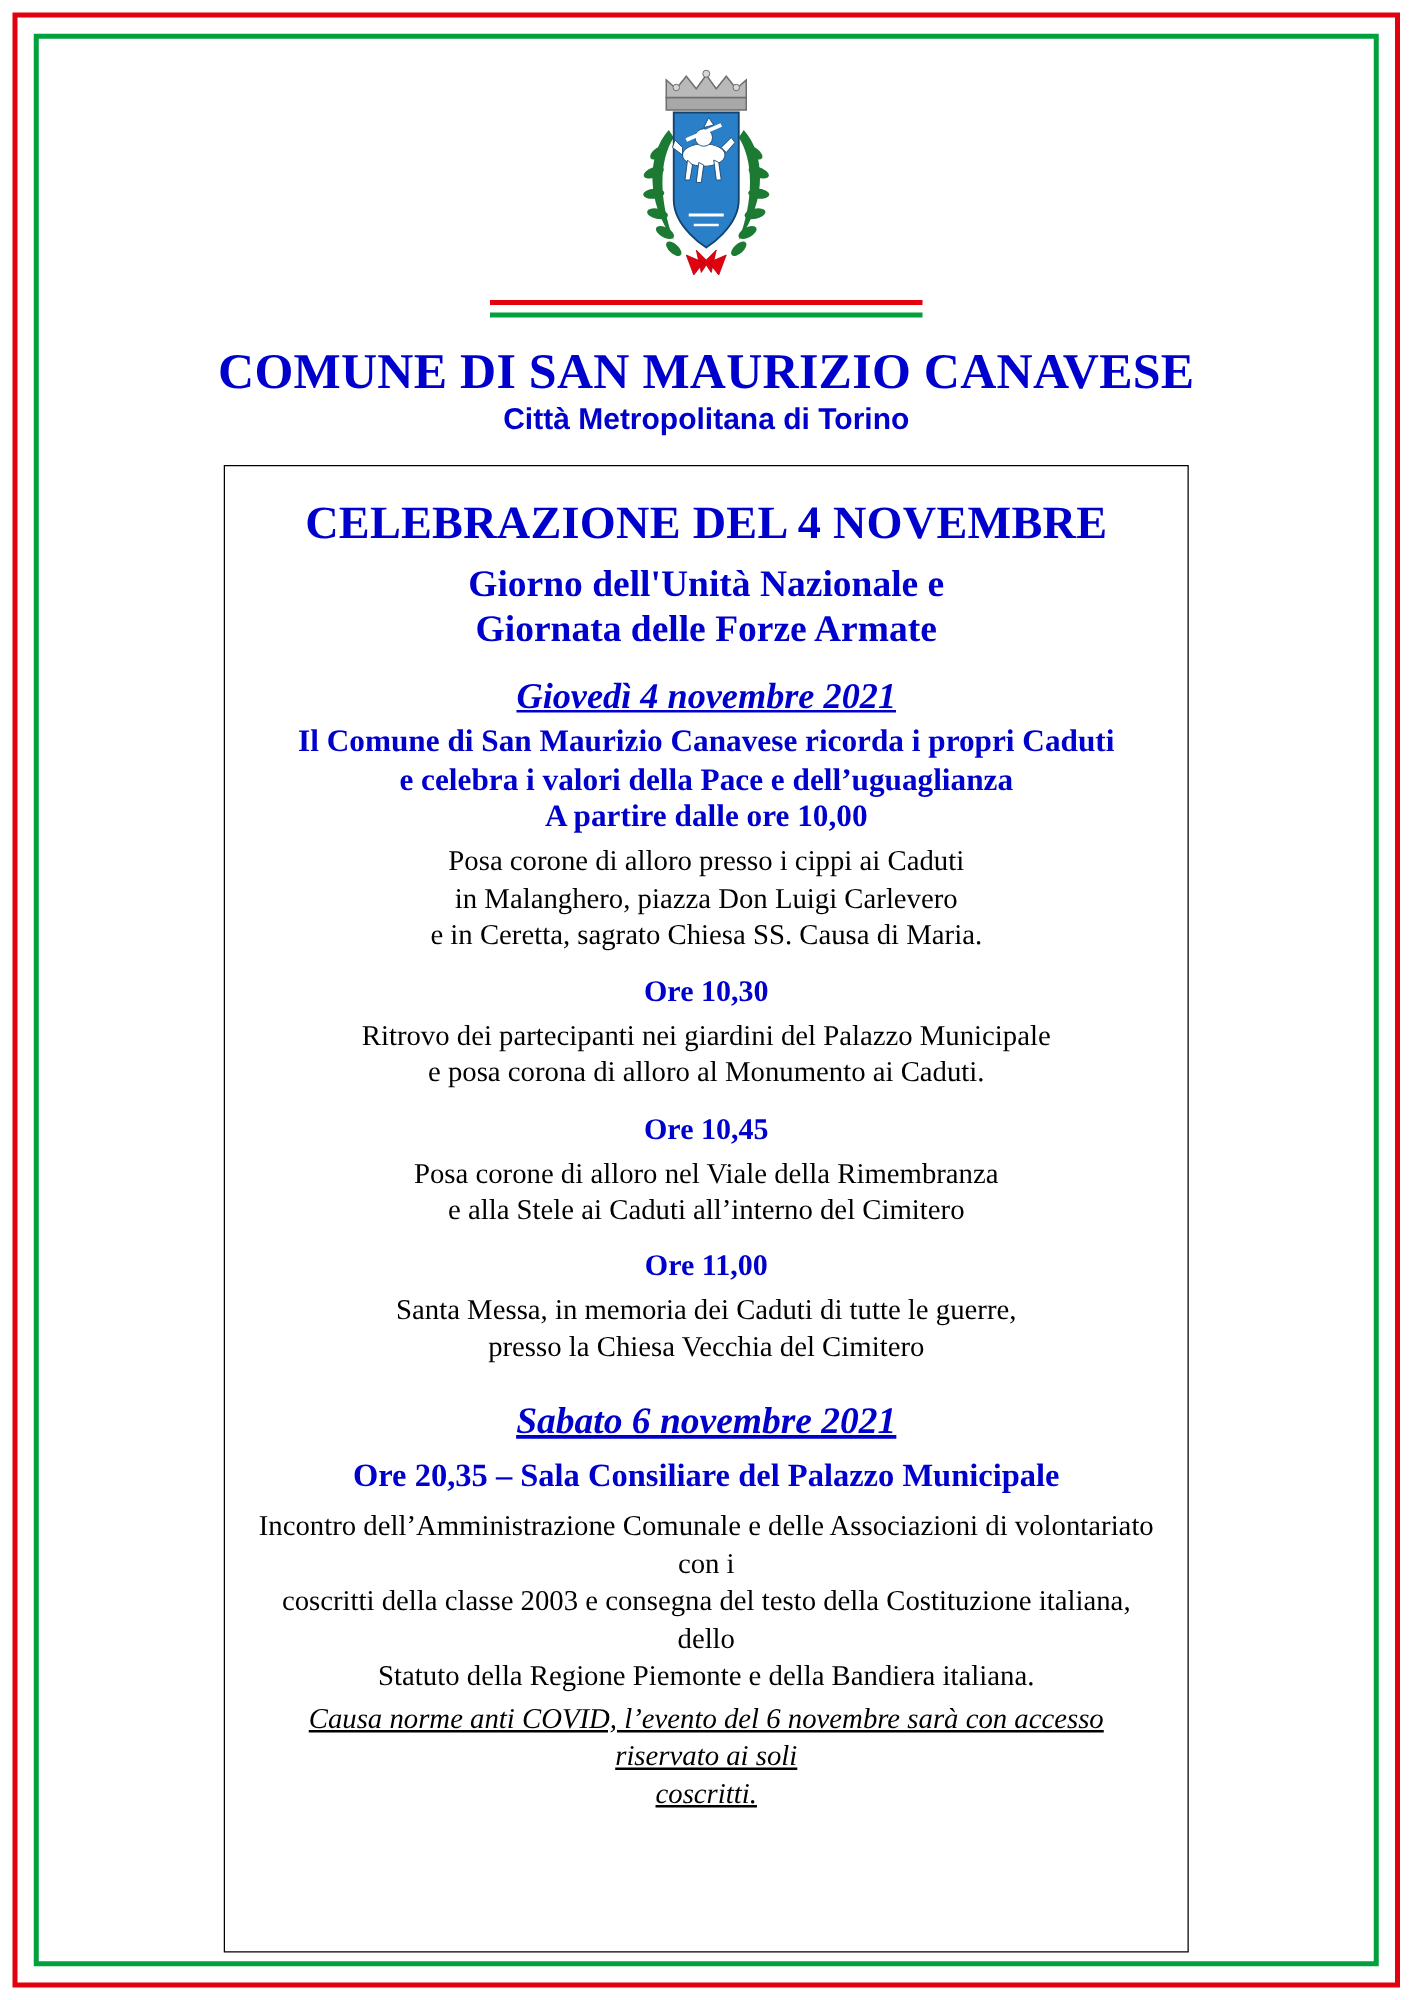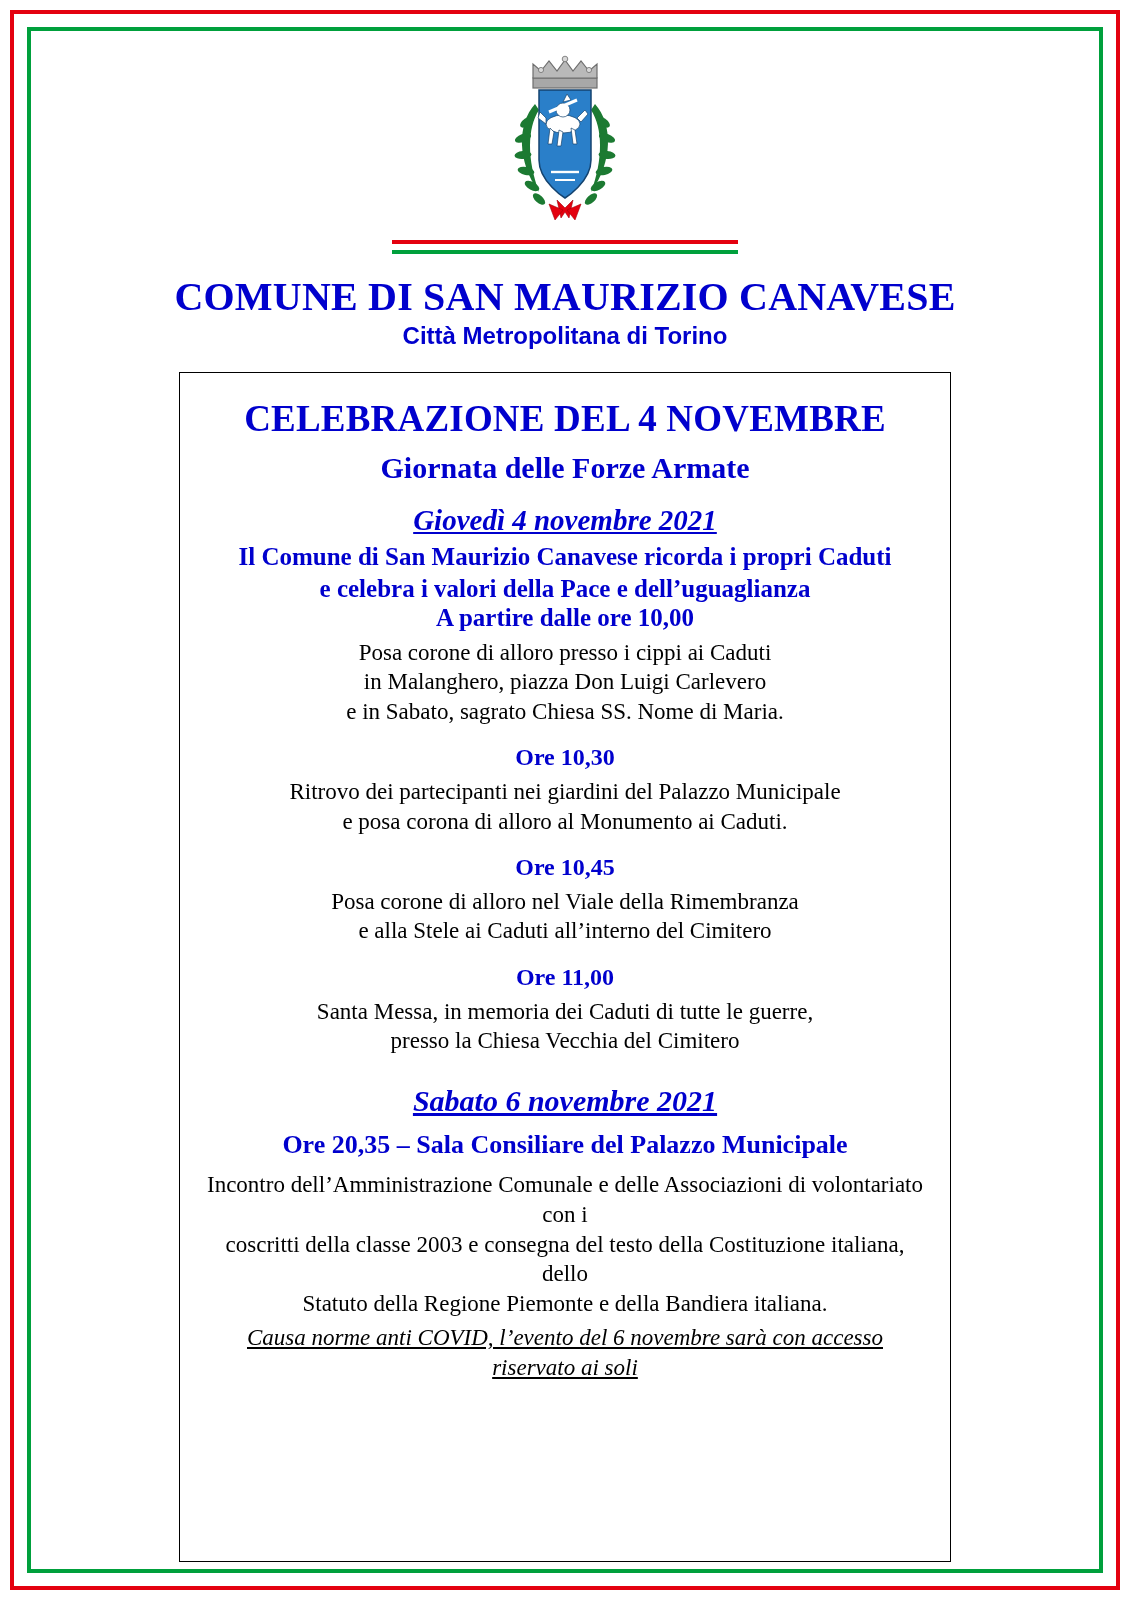--- a/index.html
+++ b/index.html
@@ -245,36 +245,37 @@
     </div>
 
     <div class="comune-title">COMUNE DI SAN MAURIZIO CANAVESE</div>
     <div class="comune-sub">Città Metropolitana di Torino</div>
 
     <div class="main-box">
 
       <div class="celebr">CELEBRAZIONE DEL 4 NOVEMBRE</div>
 
       <div class="subtitle">
+        <span class="nowrap-block">Giorno dell'Unità Nazionale e</span>
         <span class="nowrap-block">Giornata delle Forze Armate</span>
       </div>
 
       <div class="date-line">Giovedì 4 novembre 2021</div>
 
       <div class="intro">
         <span class="nowrap-block">Il Comune di San Maurizio Canavese ricorda i propri Caduti</span>
         <span class="nowrap-block">e celebra i valori della Pace e dell’uguaglianza</span>
       </div>
 
       <div class="time-head">A partire dalle ore 10,00</div>
 
       <div class="desc">
         <span class="nowrap-block">Posa corone di alloro presso i cippi ai Caduti</span>
         <span class="nowrap-block">in Malanghero, piazza Don Luigi Carlevero</span>
-        <span class="nowrap-block">e in Sabato, sagrato Chiesa SS. Nome di Maria.</span>
+        <span class="nowrap-block">e in Ceretta, sagrato Chiesa SS. Causa di Maria.</span>
       </div>
 
       <div class="time-head small">Ore 10,30</div>
       <div class="desc">
         <span class="nowrap-block">Ritrovo dei partecipanti nei giardini del Palazzo Municipale</span>
         <span class="nowrap-block">e posa corona di alloro al Monumento ai Caduti.</span>
       </div>
 
       <div class="time-head small">Ore 10,45</div>
       <div class="desc">
@@ -292,17 +293,18 @@
       <div class="sala">Ore 20,35 – Sala Consiliare del Palazzo Municipale</div>
 
       <div class="final-desc">
         <span class="nowrap-block">Incontro dell’Amministrazione Comunale e delle Associazioni di volontariato con i</span>
         <span class="nowrap-block">coscritti della classe 2003 e consegna del testo della Costituzione italiana, dello</span>
         <span class="nowrap-block">Statuto della Regione Piemonte e della Bandiera italiana.</span>
       </div>
 
       <div class="covid">
         <span class="nowrap-block">Causa norme anti COVID, l’evento del 6 novembre sarà con accesso riservato ai soli</span>
+        <span class="nowrap-block">coscritti.</span>
       </div>
 
     </div>
   </div>
 </div>
 
 </body></html>

